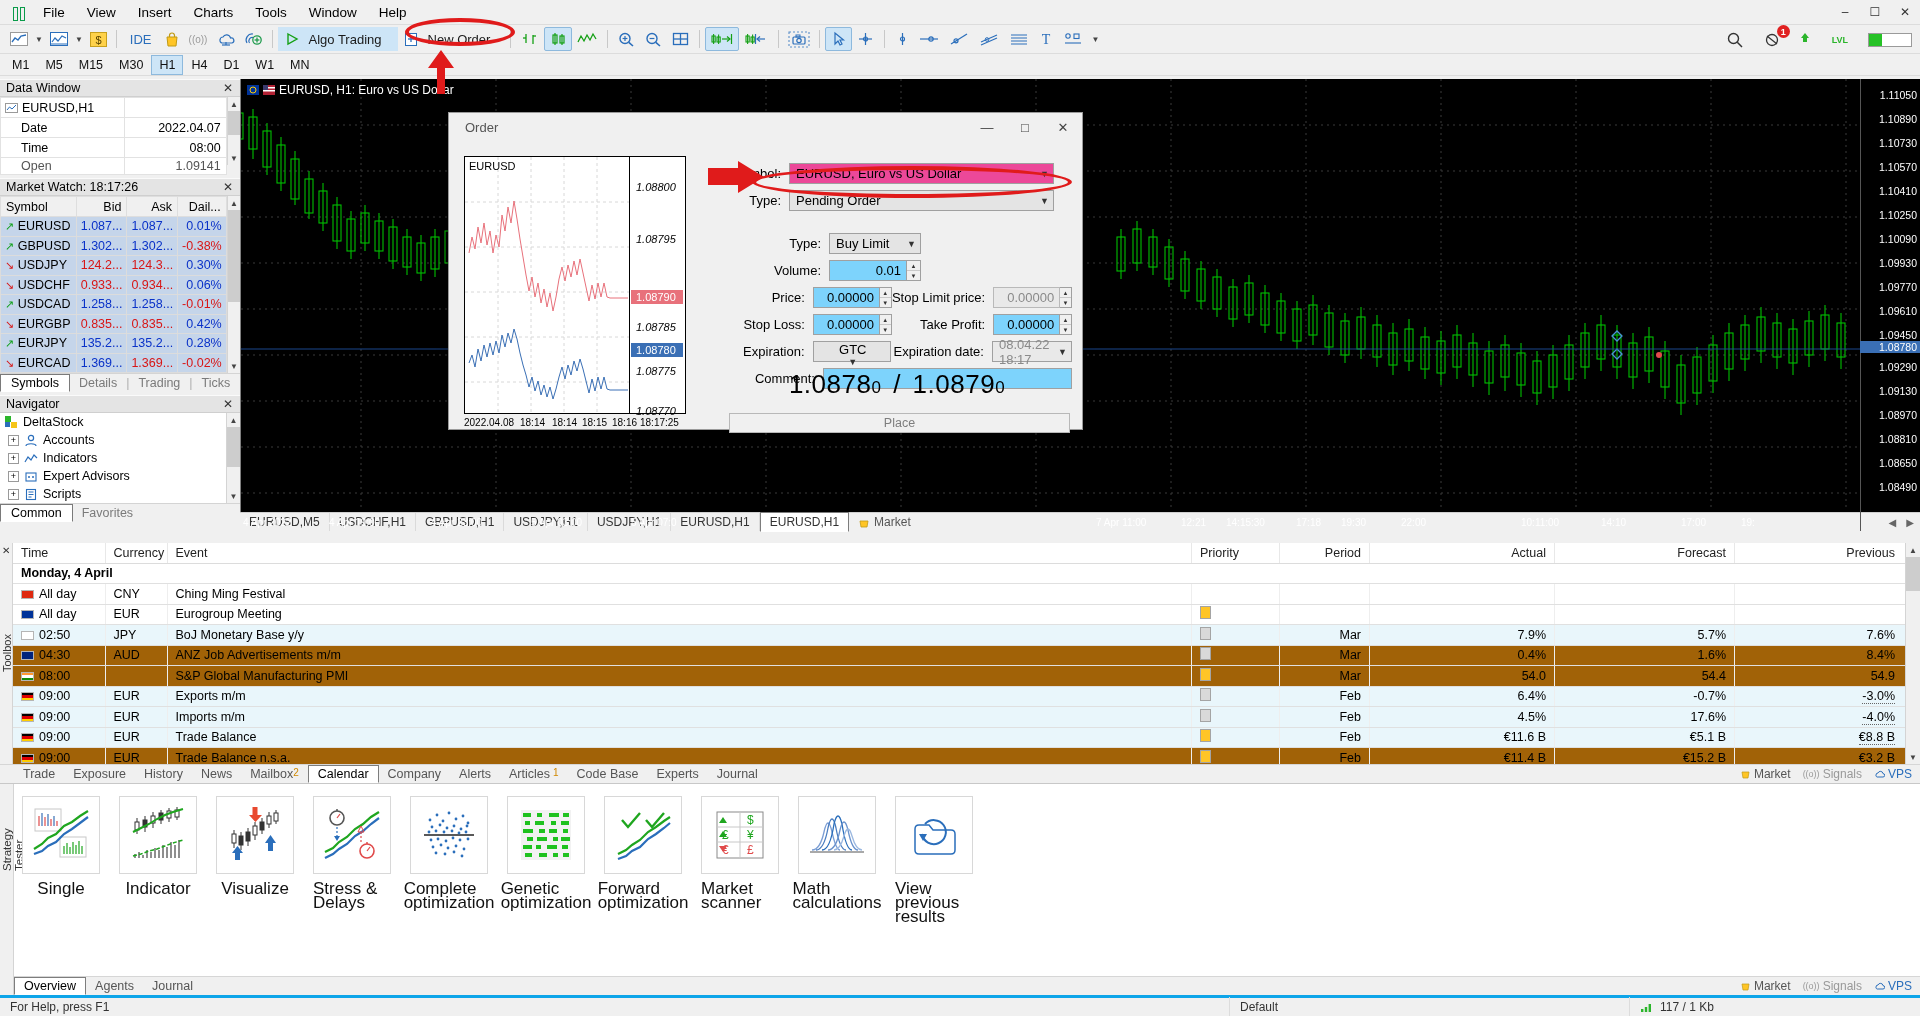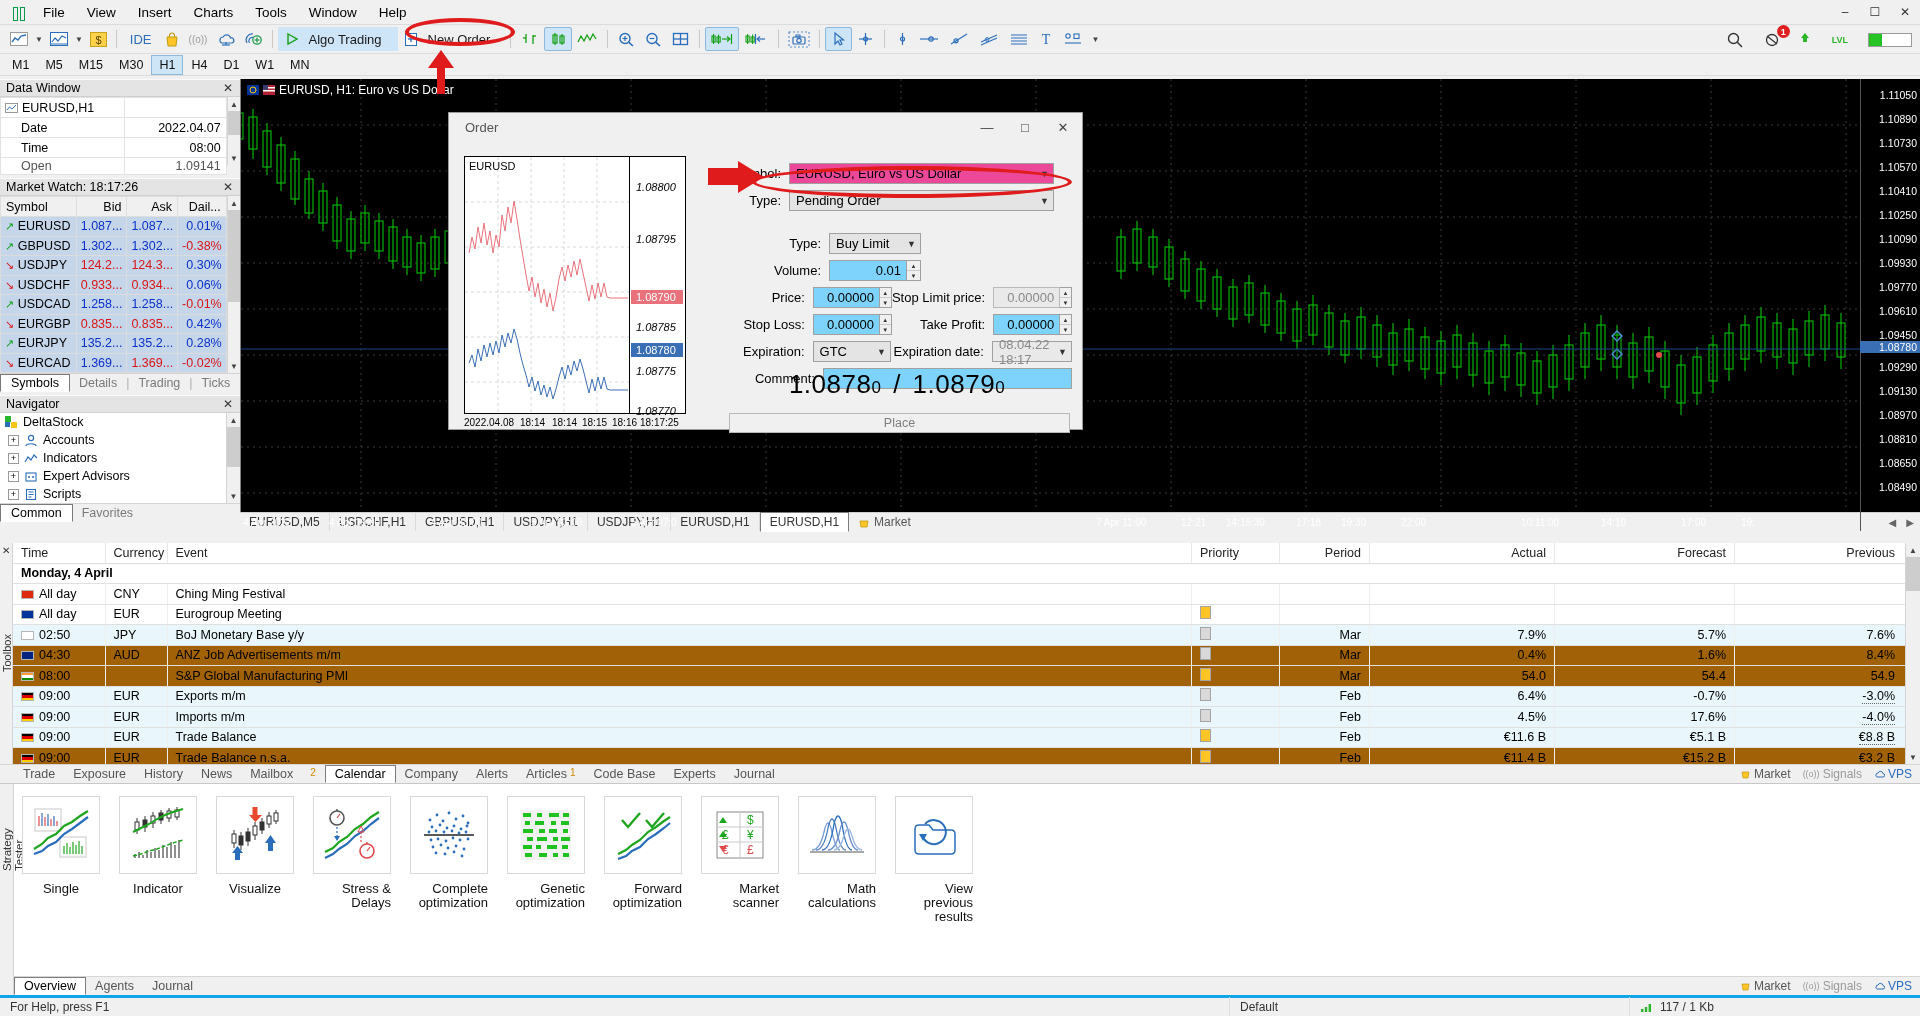--- a/index.html
+++ b/index.html
@@ -151,21 +151,21 @@
   .tbx-tab.active { background:#fff; border:1px solid #7d7d7d; border-bottom-color:#fff; color:#000;}
   .status-right { position:absolute; right:8px; display:flex; align-items:center; gap:12px; font-size:12px; color:#555;}
 
   
   .tester { position:absolute; left:0; top:783px; right:0; height:212px; background:#fff; border-top:1px solid #c8c8c8;}
   .tester-side { position:absolute; left:0; top:0; bottom:0; width:14px; background:#f0f0f0; border-right:1px solid #d4d4d4;}
   .tester-side span { position:absolute; left:-22px; top:40px; width:70px; transform:rotate(-90deg); font-size:11.5px; color:#333;}
   .tiles { position:absolute; left:22px; top:12px; display:flex; gap:19px; }
   .tile { width:78px; display:flex; flex-direction:column; align-items:center; gap:8px;}
   .tile-box { width:78px; height:78px; border:1px solid #d8d8d8; background:#fff; display:flex; align-items:center; justify-content:center;}
-  .tile-label { font-size:13px; text-align:right; line-height:14px; color:#111;}
+  .tile-label { font-size:17px; text-align:left; line-height:14px; color:#111;}
   .tester-tabs { position:absolute; left:14px; right:0; bottom:0; height:19px; background:#f0f0f0; display:flex; align-items:center; font-size:12.5px; border-top:1px solid #d6d6d6;}
 
   
   .statusbar { position:absolute; left:0; right:0; bottom:0; height:21px; background:#f0f0f0; border-top:3px solid #0ea5e9; display:flex; align-items:center; font-size:12px; color:#333;}
   .sb-cell { padding:0 10px; height:21px; display:flex; align-items:center; border-right:1px solid #dcdcdc;}
 </style>
 </head>
 <body>
 
 <div class="app">
@@ -960,21 +960,21 @@
           <div class="flabel" style="width:120px;">Take Profit:</div>
           <div class="finput" style="width:78px;">0.00000</div>
           <div class="spin">
               <i>▲</i>
               <i>▼</i>
             </div>
         </div>
 
         <div class="frow">
           <div class="flabel" style="width:105px;">Expiration:</div>
-          <div class="fcombo" style="width:92px;">
+          <div class="fcombo" style="width:92px;flex-direction:column;">
             <span>GTC</span>
             <span class="chev">▼</span>
           </div>
           <div class="flabel" style="width:120px;">Expiration date:</div>
           <div class="fcombo disabled" style="width:94px;">
             <span>08.04.22 18:17</span>
             <span class="chev">▼</span>
           </div>
         </div>
 
@@ -1141,21 +1141,21 @@
         <div class="sc-arrow" style="position:absolute;bottom:0;width:100%;">▼</div>
       </div>
     </div>
 
     <div class="tbx-tabs">
       <div style="width:14px;"></div>
       <div class="tbx-tab">Trade</div>
       <div class="tbx-tab">Exposure</div>
       <div class="tbx-tab">History</div>
       <div class="tbx-tab">News</div>
-      <div class="tbx-tab" style="display:flex;gap:17px;">
+      <div class="tbx-tab" style="display:flex;gap:0;">
         <span>Mailbox</span>
           <span style="color:#d08800;font-size:10px;">2</span>
       </div>
       <div class="tbx-tab active">Calendar</div>
       <div class="tbx-tab">Company</div>
       <div class="tbx-tab">Alerts</div>
       <div class="tbx-tab" style="display:flex;gap:3px;">
         <span>Articles</span>
           <span style="color:#d08800;font-size:10px;">1</span>
       </div>

